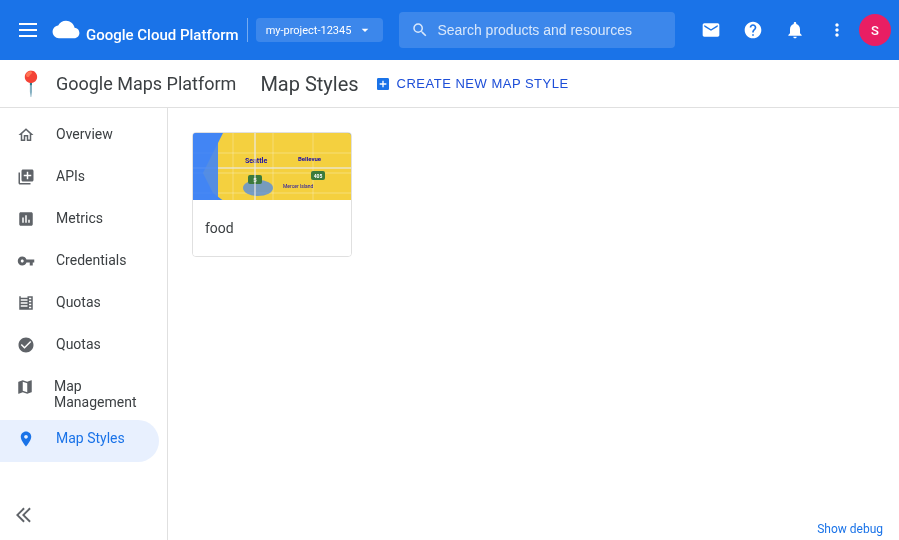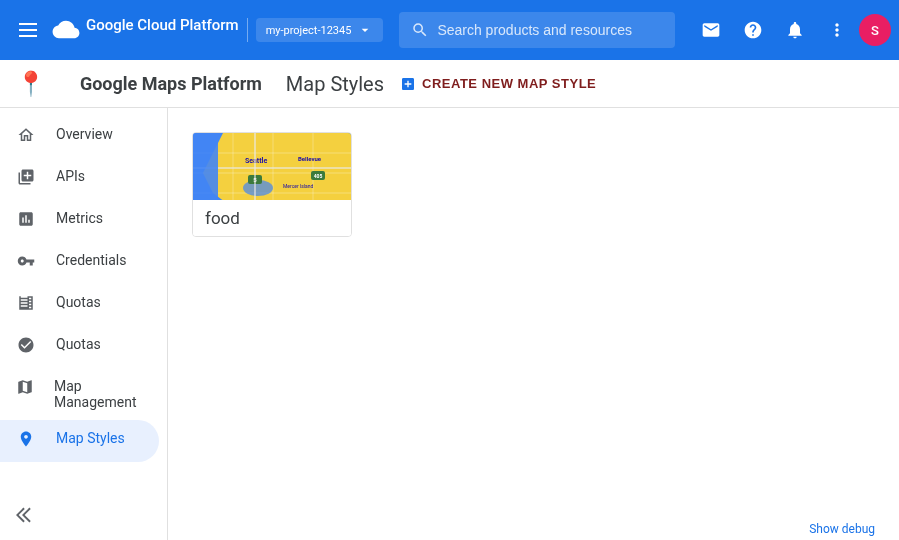--- a/index.html
+++ b/index.html
@@ -18,21 +18,21 @@
     }
     .top-bar-menu-icon {
       width: 40px; height: 40px;
       display: flex; align-items: center; justify-content: center;
       cursor: pointer; border-radius: 50%; flex-shrink: 0;
     }
     .hamburger { display: flex; flex-direction: column; gap: 4px; }
     .hamburger span { display: block; width: 18px; height: 2px; background: #fff; }
 
     .top-bar-logo-area {
-      display: flex; align-items: flex-start; gap: 6px; margin-left: 4px; flex-shrink: 0;
+      display: flex; align-items: flex-end; gap: 6px; margin-left: 4px; flex-shrink: 0;
     }
     .cloud-logo {
       width: 28px; height: 28px;
     }
     .top-bar-title { font-size: 15px; font-weight: 500; color: #fff; white-space: nowrap; }
     .top-bar-divider { width: 1px; height: 24px; background: rgba(255,255,255,0.4); margin: 0 8px; }
     .top-bar-project {
       font-size: 11px; color: #fff; background: rgba(255,255,255,0.15);
       border-radius: 4px; padding: 4px 10px; cursor: pointer;
       display: flex; align-items: center; gap: 6px;
@@ -73,30 +73,30 @@
       background: #fff;
       display: flex;
       align-items: center;
       padding: 0 16px;
       border-bottom: 1px solid #e0e0e0;
     }
     .maps-logo-area {
       display: flex; align-items: center; gap: 10px;
       margin-right: 24px;
     }
-    .maps-platform-title { font-size: 18px; color: #3c4043; font-weight: 700; margin-left: 24px; }
+    .maps-platform-title { font-size: 18px; color: #3c4043; font-weight: 400; }
 
     .page-header {
       display: flex; align-items: center; gap: 16px;
       flex: 1;
     }
     .page-title { font-size: 20px; color: #3c4043; font-weight: 400; }
     .create-btn {
       display: flex; align-items: center; gap: 6px;
-      color: #7f1d1d; font-size: 13px; font-weight: 700;
+      color: #1d4ed8; font-size: 13px; font-weight: 400;
       cursor: pointer; border: none; background: none;
       text-transform: uppercase; letter-spacing: 0.5px;
     }
 
     
     .main-layout {
       display: flex;
       height: calc(540px - 60px - 48px);
     }
 
@@ -143,28 +143,28 @@
       border-radius: 4px;
       overflow: hidden;
       cursor: pointer;
       display: inline-block;
     }
     .map-thumbnail {
       width: 160px; height: 67px;
       position: relative; overflow: hidden;
     }
     .map-style-label {
-      padding: 8px 12px;
-      font-size: 17px; color: #3c4043;
+      padding: 20px 12px;
+      font-size: 14px; color: #3c4043;
       background: #fff;
     }
 
     
     .debug-bar {
-      position: absolute; bottom: 0; right: 12px;
+      position: absolute; bottom: 0; right: 4px;
       padding: 4px 12px; font-size: 12px; color: #1a73e8;
       cursor: pointer;
     }
 
     
     .seattle-map { width: 160px; height: 90px; }
   </style>
 </head>
 <body>
 

